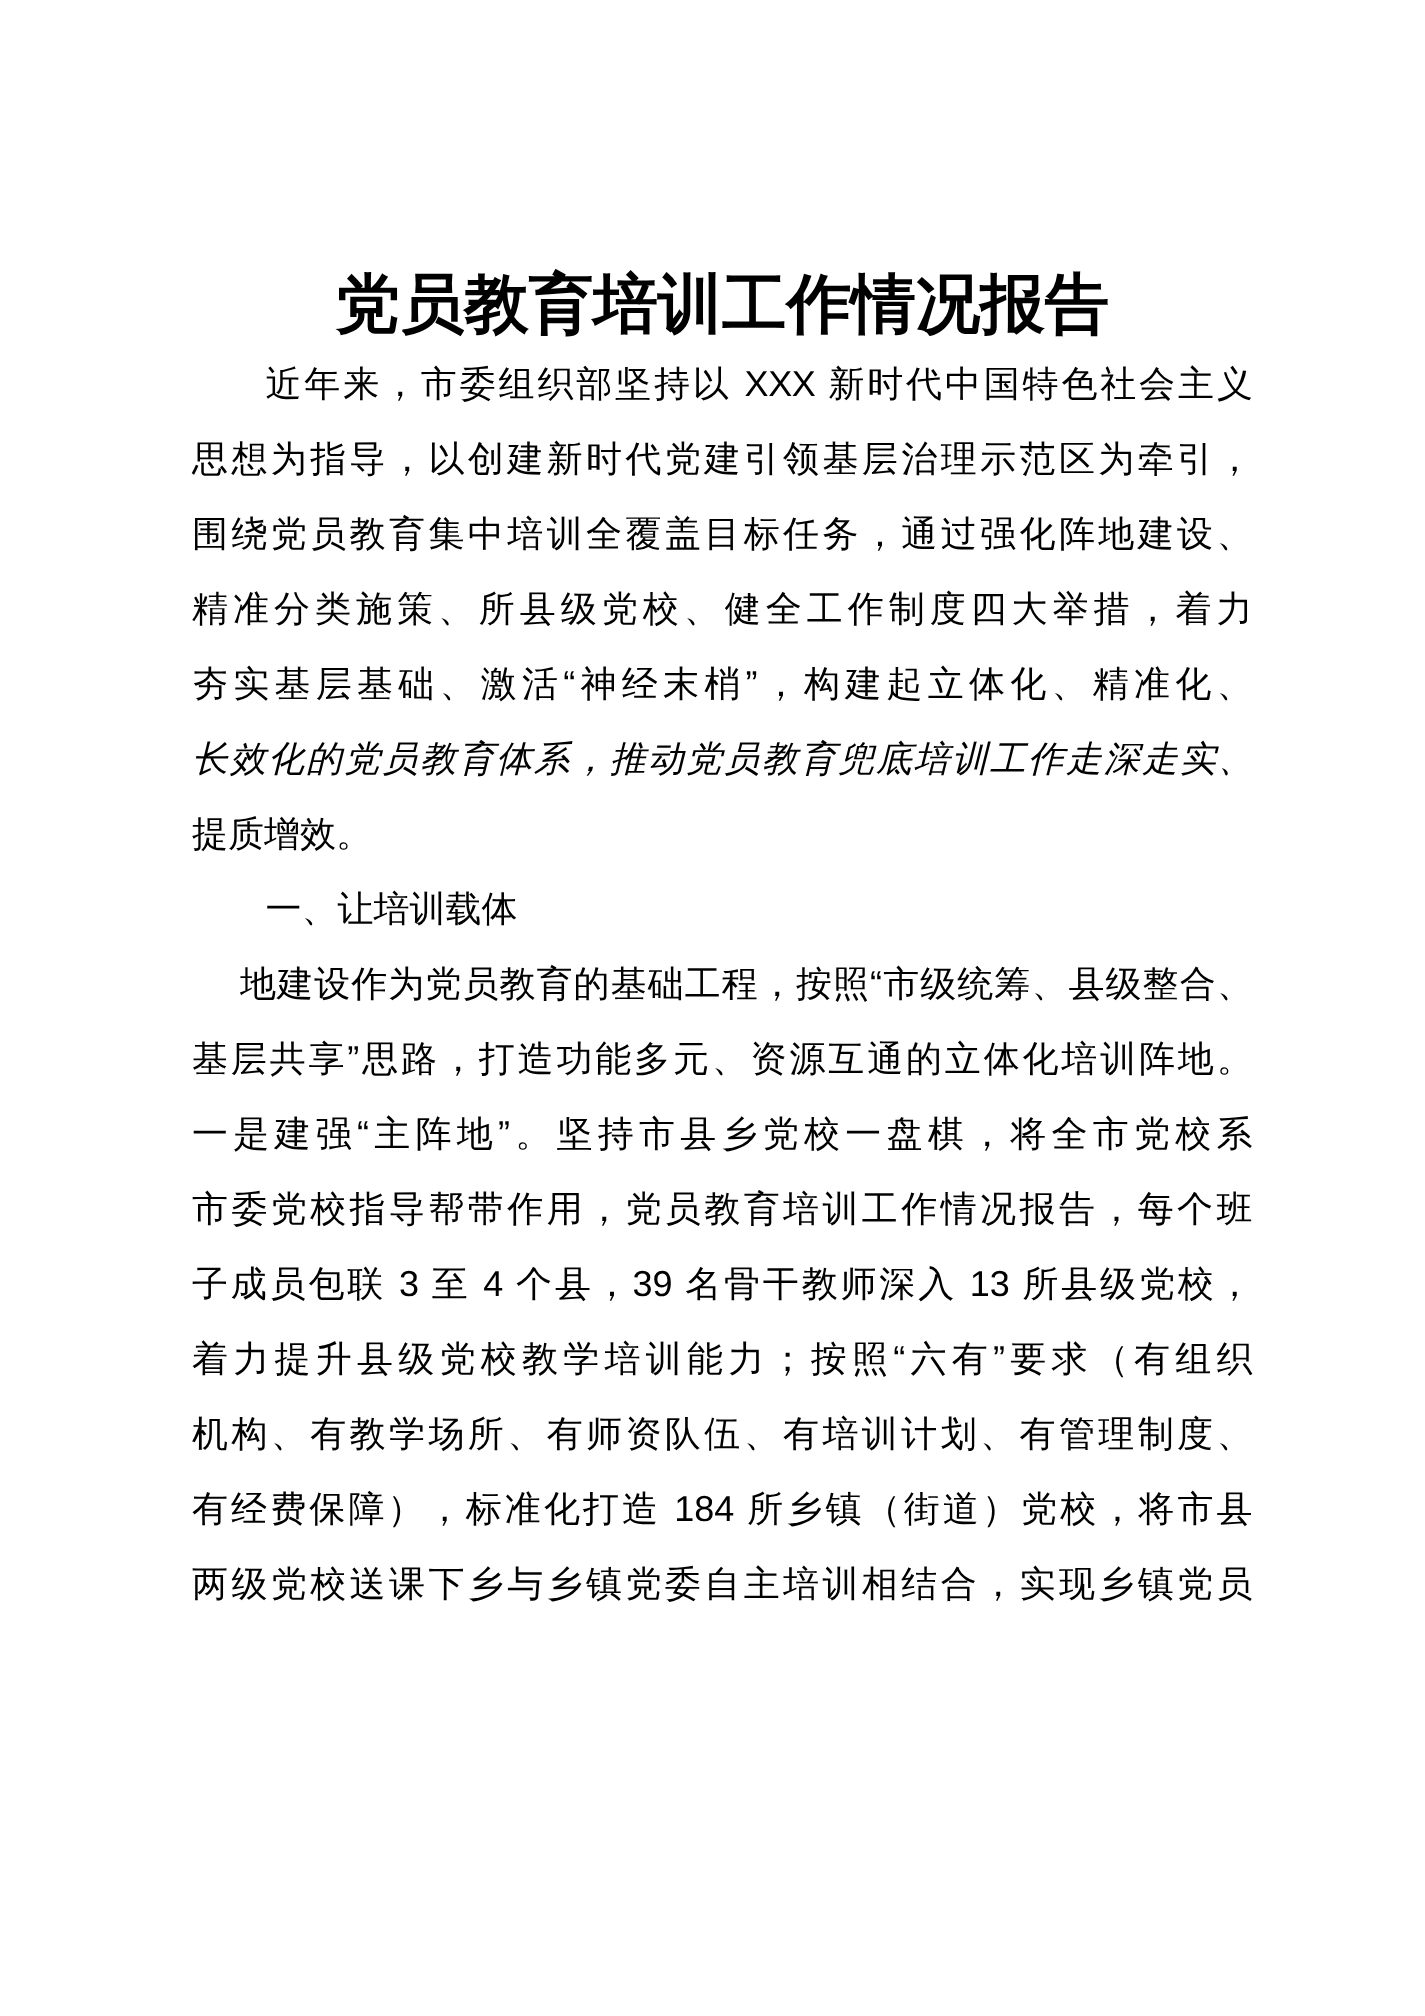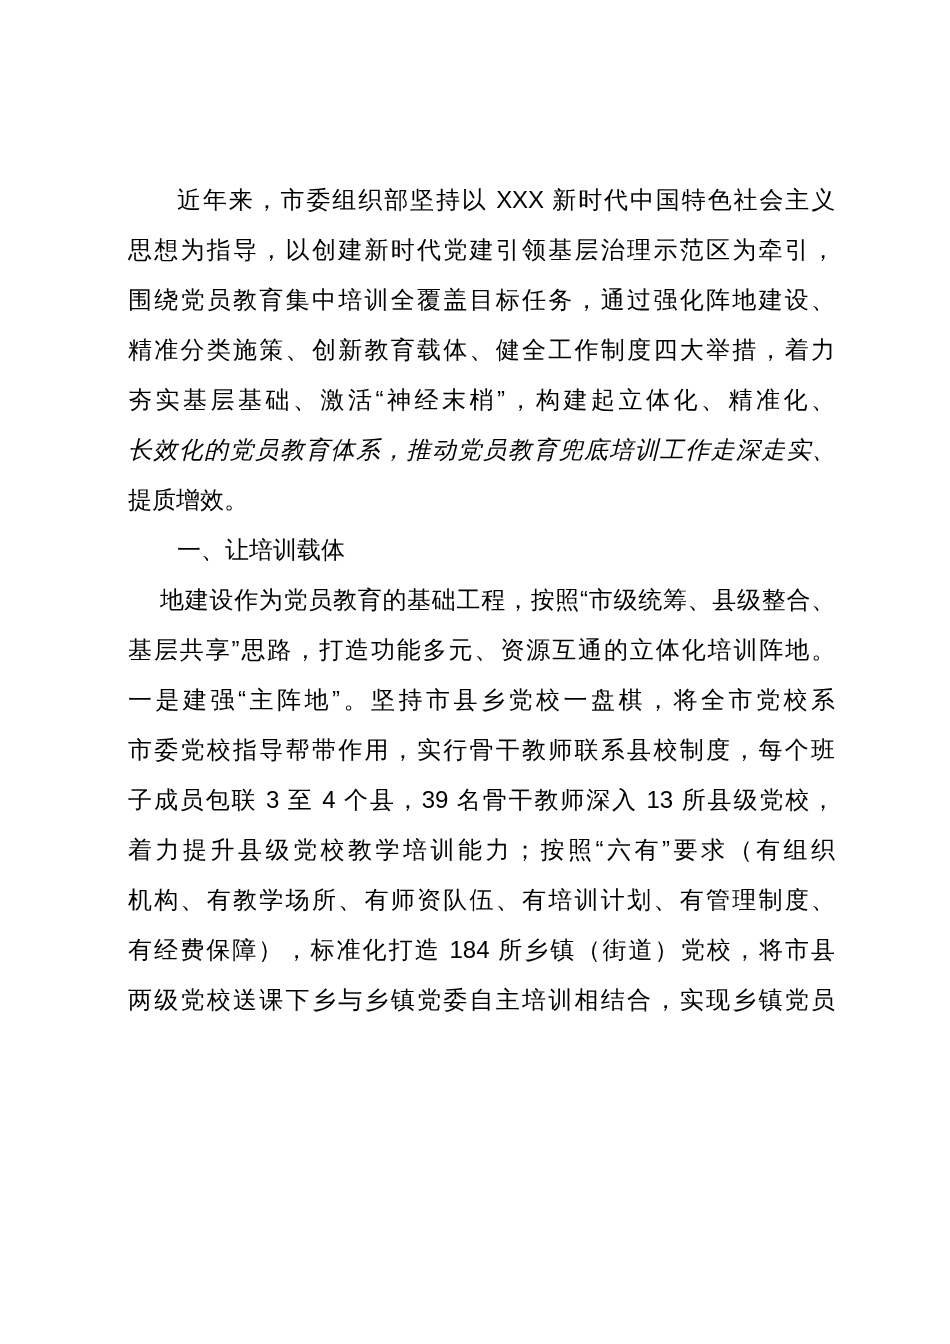--- a/index.html
+++ b/index.html
@@ -49,38 +49,39 @@
   }
   .para.heading .line {
     text-align-last: left;
   }
 </style>
 </head>
 <body>
 
 <div class="page">
   <div class="doc">
+    <h1 class="title">党员教育培训工作情况报告</h1>
     <div id="doc-body">
         <div class="para">
           <div class="line first" style="letter-spacing: -0.21px;">近年来，市委组织部坚持以 XXX 新时代中国特色社会主义</div>
           <div class="line" style="">思想为指导，以创建新时代党建引领基层治理示范区为牵引，</div>
           <div class="line" style="">围绕党员教育集中培训全覆盖目标任务，通过强化阵地建设、</div>
-          <div class="line" style="">精准分类施策、创新教育载体、健全工作制度四大举措，着力</div>
+          <div class="line" style="">精准分类施策、所县级党校、健全工作制度四大举措，着力</div>
           <div class="line" style="">夯实基层基础、激活“神经末梢”，构建起立体化、精准化、</div>
           <div class="line" style="letter-spacing: -0.75px; font-style: italic;">长效化的党员教育体系，推动党员教育兜底培训工作走深走实、</div>
           <div class="line para-end" style="">提质增效。</div>
         </div>
         <div class="para heading">
           <div class="line first para-end" style="">一、让培训载体</div>
         </div>
         <div class="para">
           <div class="line" style="letter-spacing: -0.14px; margin-left: 32px;">地建设作为党员教育的基础工程，按照“市级统筹、县级整合、</div>
           <div class="line" style="letter-spacing: -0.14px;">基层共享”思路，打造功能多元、资源互通的立体化培训阵地。</div>
           <div class="line" style="">一是建强“主阵地”。坚持市县乡党校一盘棋，将全市党校系</div>
-          <div class="line" style="">市委党校指导帮带作用，实行骨干教师联系县校制度，每个班</div>
+          <div class="line" style="">市委党校指导帮带作用，党员教育培训工作情况报告，每个班</div>
           <div class="line" style="letter-spacing: -0.06px;">子成员包联 3 至 4 个县，39 名骨干教师深入 13 所县级党校，</div>
           <div class="line" style="">着力提升县级党校教学培训能力；按照“六有”要求（有组织</div>
           <div class="line" style="">机构、有教学场所、有师资队伍、有培训计划、有管理制度、</div>
           <div class="line" style="letter-spacing: -0.03px;">有经费保障），标准化打造 184 所乡镇（街道）党校，将市县</div>
           <div class="line" style="">两级党校送课下乡与乡镇党委自主培训相结合，实现乡镇党员</div>
         </div>
       </div>
   </div>
 </div>
 

